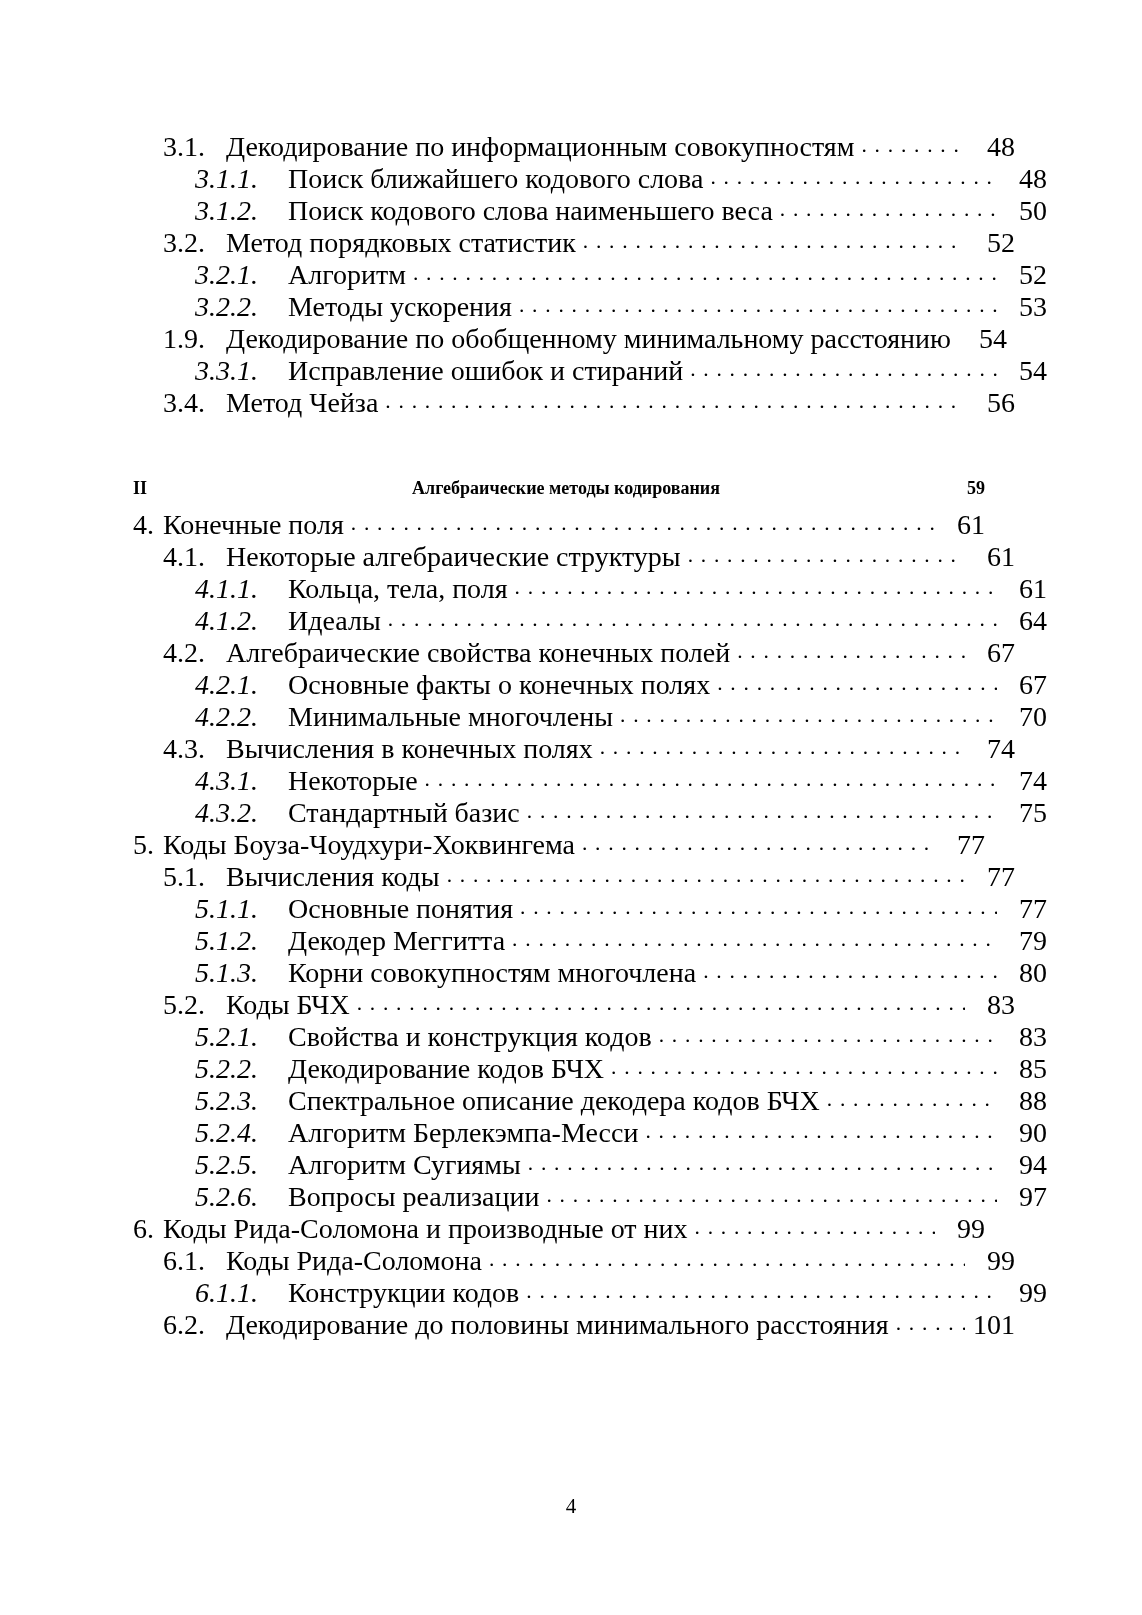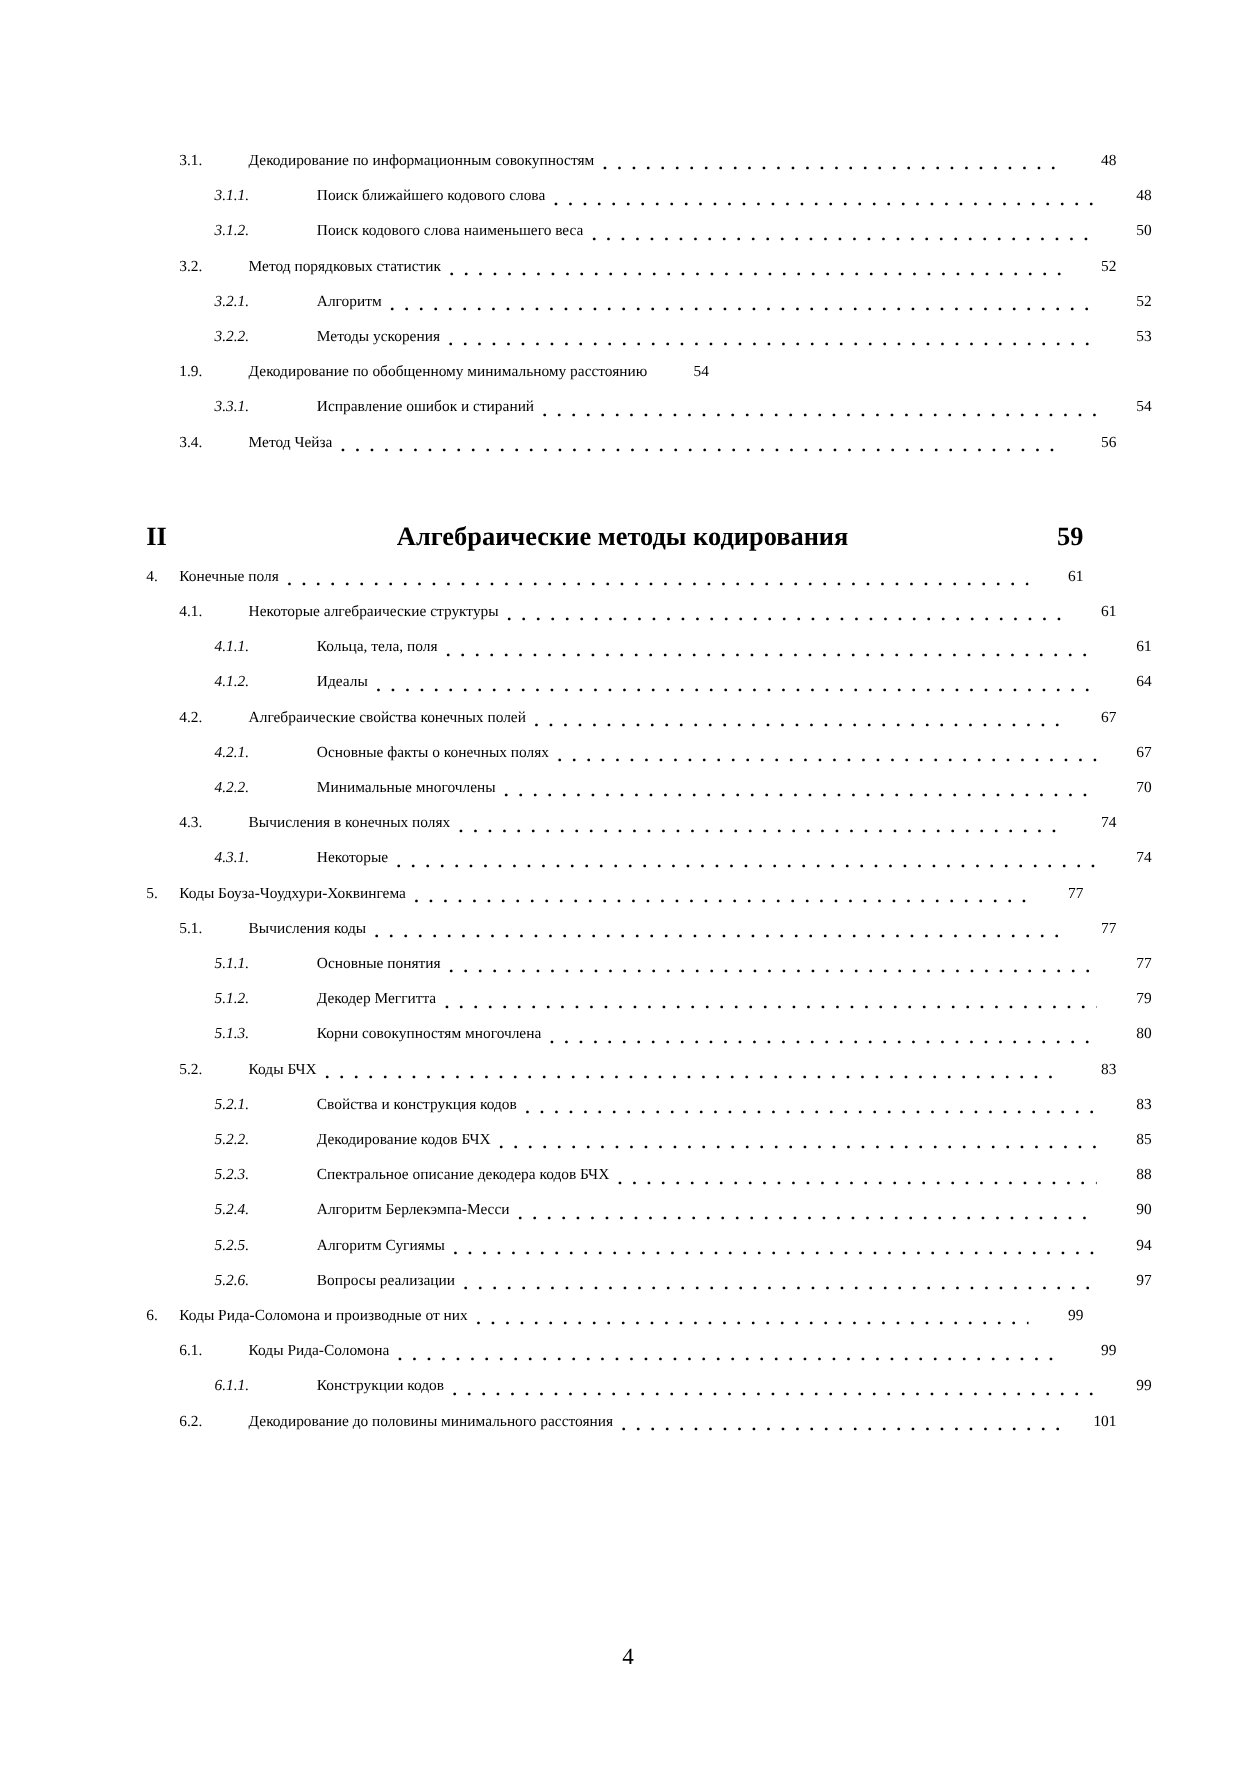--- a/index.html
+++ b/index.html
@@ -29,24 +29,24 @@
   .toc {
     position: absolute;
     left: 133px;
     top: 131px;
     width: 852px;
   }
 
   
   .row {
     display: flex;
-    align-items: flex-end;
+    align-items: center;
     width: 100%;
     height: 32px;
-    font-size: 14px;
+    font-size: 28px;
     line-height: 32px;
     white-space: nowrap;
   }
 
   .num {
     flex: 0 0 auto;
     text-align: left;
   }
 
   .title {
@@ -94,21 +94,21 @@
   .lvl-sub { padding-left: 62px; }
   .lvl-sub .num { width: 93px; font-style: italic; }
 
   
   .part {
     display: flex;
     align-items: baseline;
     width: 100%;
     height: 38px;
     line-height: 38px;
-    font-size: 24px;
+    font-size: 18px;
     font-weight: bold;
     white-space: nowrap;
     margin-top: 50px;
     margin-bottom: 2px;
   }
   .part .part-num {
     flex: 0 0 auto;
     width: 60px;
     text-align: left;
   }
@@ -249,20 +249,26 @@
           <span class="title">Вычисления в конечных полях</span>
           <span class="leader"></span>
           <span class="pageno">74</span>
         </div>
         <div class="row lvl-sub">
           <span class="num">4.3.1.</span>
           <span class="title">Некоторые</span>
           <span class="leader"></span>
           <span class="pageno">74</span>
         </div>
+        <div class="row lvl-sub">
+          <span class="num">4.3.2.</span>
+          <span class="title">Стандартный базис</span>
+          <span class="leader"></span>
+          <span class="pageno">75</span>
+        </div>
         <div class="row lvl-chapter">
           <span class="num">5.</span>
           <span class="title">Коды Боуза-Чоудхури-Хоквингема</span>
           <span class="leader"></span>
           <span class="pageno">77</span>
         </div>
         <div class="row lvl-section">
           <span class="num">5.1.</span>
           <span class="title">Вычисления коды</span>
           <span class="leader"></span>

